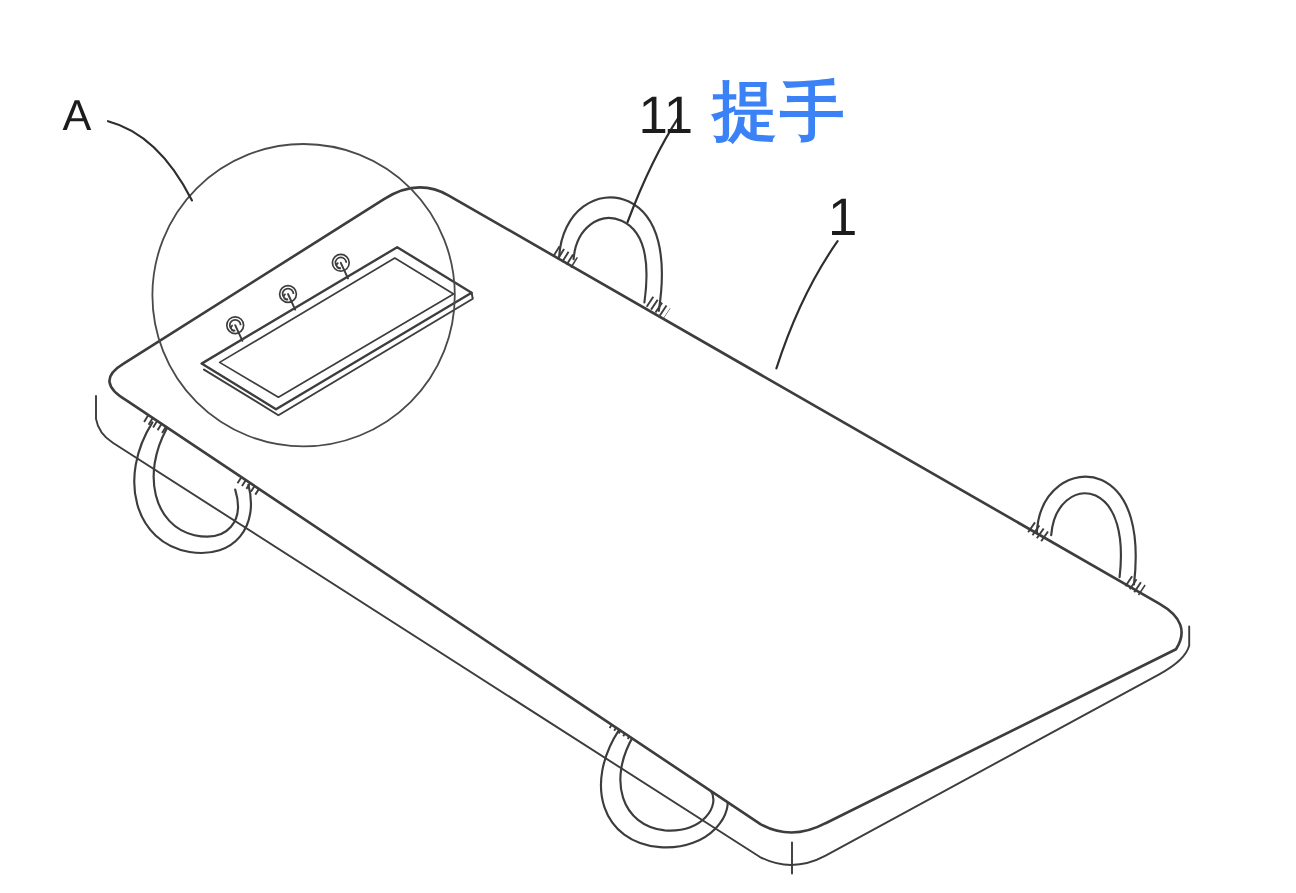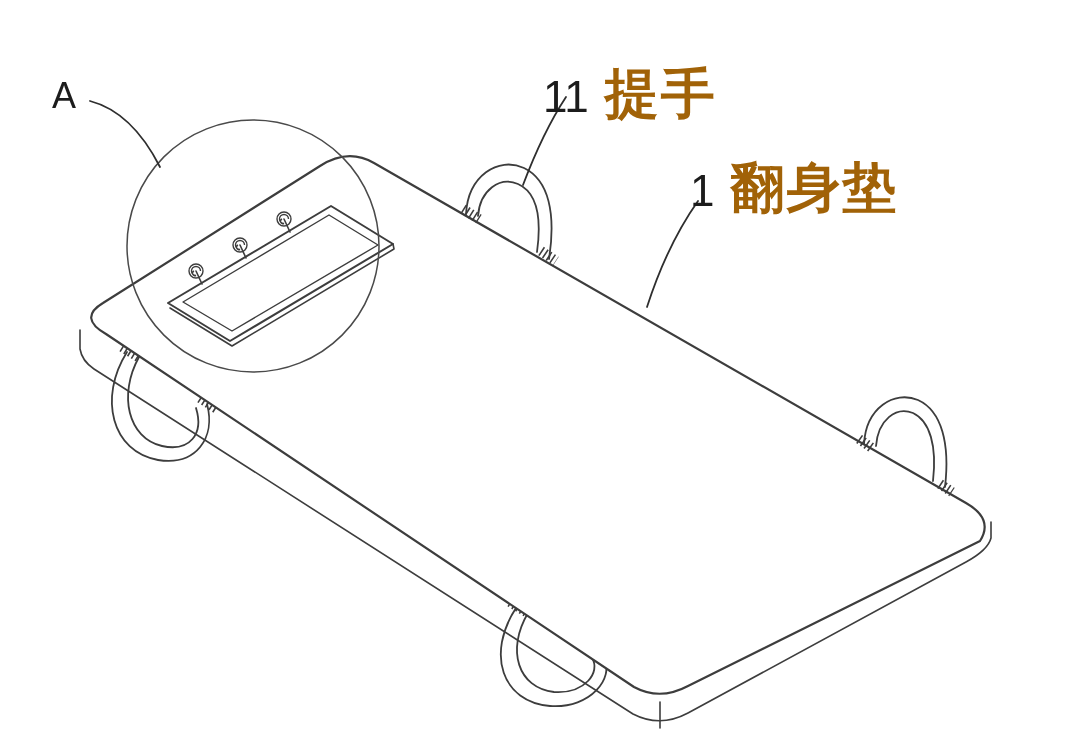--- a/index.html
+++ b/index.html
@@ -18,26 +18,26 @@
   .strap{fill:none;stroke:#3d3d3d;stroke-width:1.8;stroke-linecap:round;}
   .hatch{stroke:#3d3d3d;stroke-width:10;stroke-dasharray:1.6 2.8;fill:none;}
   .circle-detail{fill:none;stroke:#4a4a4a;stroke-width:1.5;}
   .panel{fill:#ffffff;stroke:#3d3d3d;stroke-width:2;stroke-linejoin:round;}
   .panel-inner{fill:none;stroke:#3d3d3d;stroke-width:1.4;stroke-linejoin:round;}
   .snap{fill:none;stroke:#3d3d3d;stroke-width:1.4;}
   .leader{fill:none;stroke:#2e2e2e;stroke-width:1.8;stroke-linecap:round;}
   
   .lbl{position:absolute;white-space:nowrap;line-height:1;}
   .ref-letter{font-size:36px;font-weight:400;color:#1c1c1c;}
-  .cjk{font-weight:700;color:#a16207;letter-spacing:2px;}
+  .cjk{font-weight:700;color:#3b82f6;letter-spacing:2px;}
   .num{font-weight:400;color:#1c1c1c;}
   .pair{display:flex;align-items:baseline;gap:16px;}
   .lbl-pillowcase{left:8px;top:134px;font-size:50px;}
   .lbl-a{left:52px;top:78px;}
-  .lbl-handle{left:543px;top:66px;}
+  .lbl-handle{left:532px;top:66px;}
   .lbl-handle .num{font-size:44px;}
   .lbl-handle .cjk{font-size:54px;}
   .lbl-pad{left:690px;top:160px;}
   .lbl-pad .num{font-size:44px;}
   .lbl-pad .cjk{font-size:54px;}
 </style>
 </head>
 <body>
 
 <div class="stage">
@@ -104,16 +104,15 @@
   <div class="lbl lbl-a ref-letter">A</div>
 
 
   <div class="lbl lbl-handle pair">
     <span class="num">11</span>
     <span class="cjk">提手</span>
   </div>
 
   <div class="lbl lbl-pad pair">
     <span class="num">1</span>
-    <span class="cjk">翻身垫</span>
   </div>
 
 </div>
 
 </body></html>

